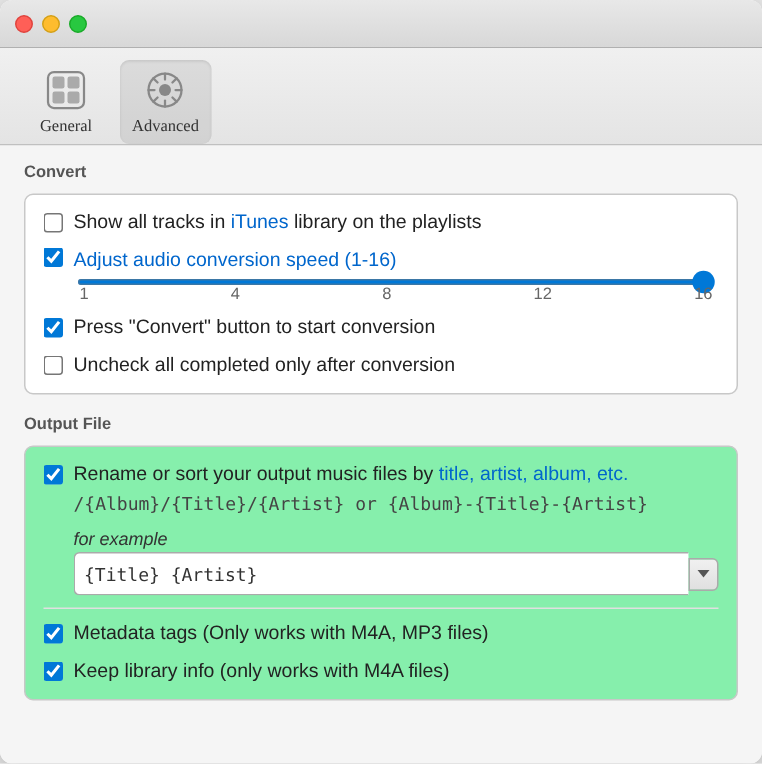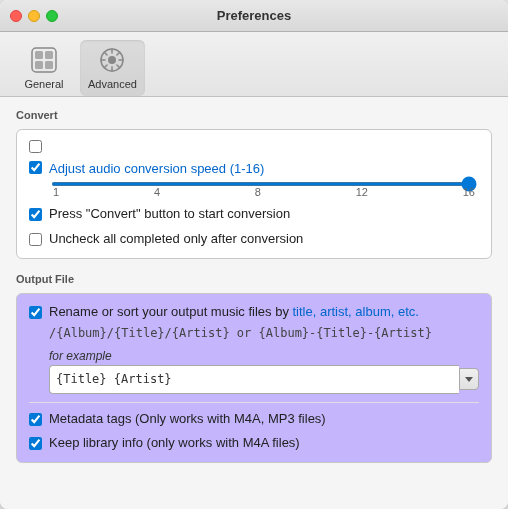--- a/index.html
+++ b/index.html
@@ -61,20 +61,21 @@
       color: #333;
     }
 
     .toolbar {
       background: linear-gradient(to bottom, #f0f0f0, #e4e4e4);
       padding: 8px 16px 0 16px;
       display: flex;
       gap: 8px;
       border-bottom: 1px solid #c0c0c0;
       flex-shrink: 0;
+      font-family: Liberation Serif, serif;
     }
 
     .toolbar-item {
       display: flex;
       flex-direction: column;
       align-items: center;
       padding: 4px 8px 6px 8px;
       cursor: pointer;
       border-radius: 6px;
       min-width: 56px;
@@ -175,21 +176,21 @@
       font-size: 11px;
       color: #666;
       margin-left: 20px;
     }
 
     .output-section {
       margin-top: 0;
     }
 
     .output-box {
-      background: #c4b5fd;
+      background: #86efac;
       border: 1px solid #c8c8c8;
       border-radius: 6px;
       padding: 10px 12px;
     }
 
     .input-row {
       display: flex;
       align-items: center;
       gap: 0;
       margin-bottom: 8px;
@@ -242,21 +243,20 @@
 <body>
 
 <div class="window">
 
   <div class="titlebar">
     <div class="traffic-lights">
       <div class="traffic-light close"></div>
       <div class="traffic-light minimize"></div>
       <div class="traffic-light maximize"></div>
     </div>
-    <span class="titlebar-title">Preferences</span>
   </div>
 
   <div class="toolbar">
 
     <div class="toolbar-item">
       <div class="toolbar-icon">
         <svg width="28" height="28" viewBox="0 0 28 28">
           <rect x="2" y="2" width="24" height="24" rx="4" fill="none" stroke="#888" stroke-width="1.5"></rect>
           <rect x="5" y="5" width="8" height="8" rx="1.5" fill="#aaa"></rect>
           <rect x="5" y="15" width="8" height="8" rx="1.5" fill="#aaa"></rect>
@@ -287,20 +287,23 @@
   </div>
 
   <div class="content">
 
     <div class="section">
       <div class="section-title">Convert</div>
       <div class="section-box">
 
         <div class="checkbox-row">
           <input type="checkbox" id="show-all-tracks" style="">
+          <label for="show-all-tracks">
+            Show all tracks in <span class="blue-text">iTunes</span> library on the playlists
+          </label>
         </div>
 
         <div class="checkbox-row slider-row">
           <input type="checkbox" id="adjust-audio-speed" checked="" style="">
           <label for="adjust-audio-speed">
             <span class="blue-text">Adjust audio conversion speed (1-16)</span>
           </label>
         </div>
 
         <div class="slider-container">

